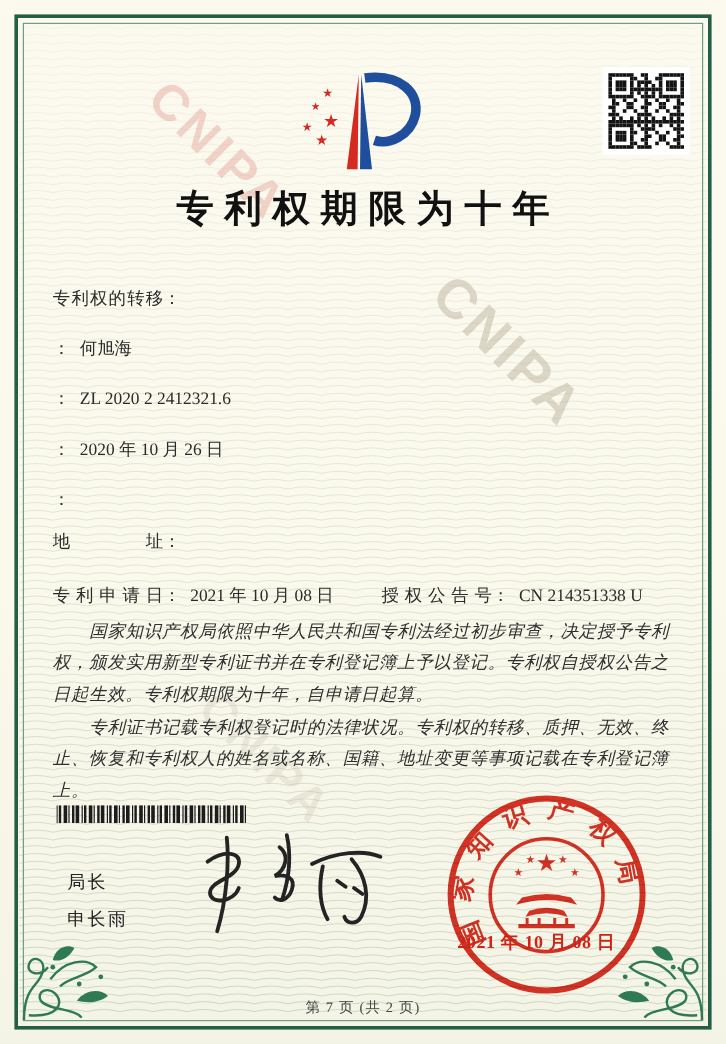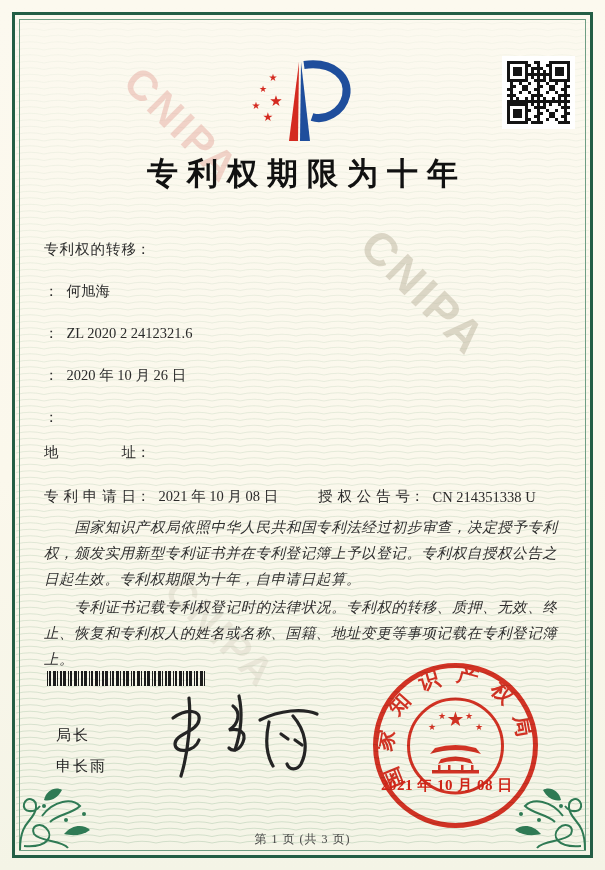--- a/index.html
+++ b/index.html
@@ -605,21 +605,21 @@
     <path d="M70,106 Q87.5,100 105,106 L102,101 Q87.5,96 73,101 Z" fill="#d8291b"></path>
     <rect x="64" y="112" width="47" height="3.5" fill="#d8291b"></rect>
     <rect x="70" y="107" width="2.5" height="5" fill="#d8291b"></rect>
     <rect x="80" y="107" width="2.5" height="5" fill="#d8291b"></rect>
     <rect x="93" y="107" width="2.5" height="5" fill="#d8291b"></rect>
     <rect x="103" y="107" width="2.5" height="5" fill="#d8291b"></rect>
   </svg>
 
   <div class="seal-date">2021 年 10 月 08 日</div>
 
-  <div class="footer">第 1 页 (共 3 页)</div>
+  <div class="footer">第 7 页 (共 2 页)</div>
 
   <svg class="corner corner-left" width="100" height="100" viewBox="0 0 100 100">
     <path d="M6,94 C6,64 20,66 22,52 C23,42 12,40 10,48 C8,56 20,58 26,50"></path>
     <path d="M10,90 C34,92 40,80 32,72 C26,66 16,70 20,78 C26,86 48,84 54,92"></path>
     <path d="M28,60 C40,44 58,42 66,50 C58,58 44,58 36,66"></path>
     <path class="leaf" d="M50,78 C58,68 70,68 76,74 C68,80 58,80 50,78 Z"></path>
     <path class="leaf" d="M30,44 C32,34 42,30 48,34 C44,42 36,46 30,44 Z"></path>
     <circle cx="30" cy="50" r="2"></circle>
     <circle cx="52" cy="64" r="2"></circle>
     <circle cx="70" cy="58" r="2"></circle>

